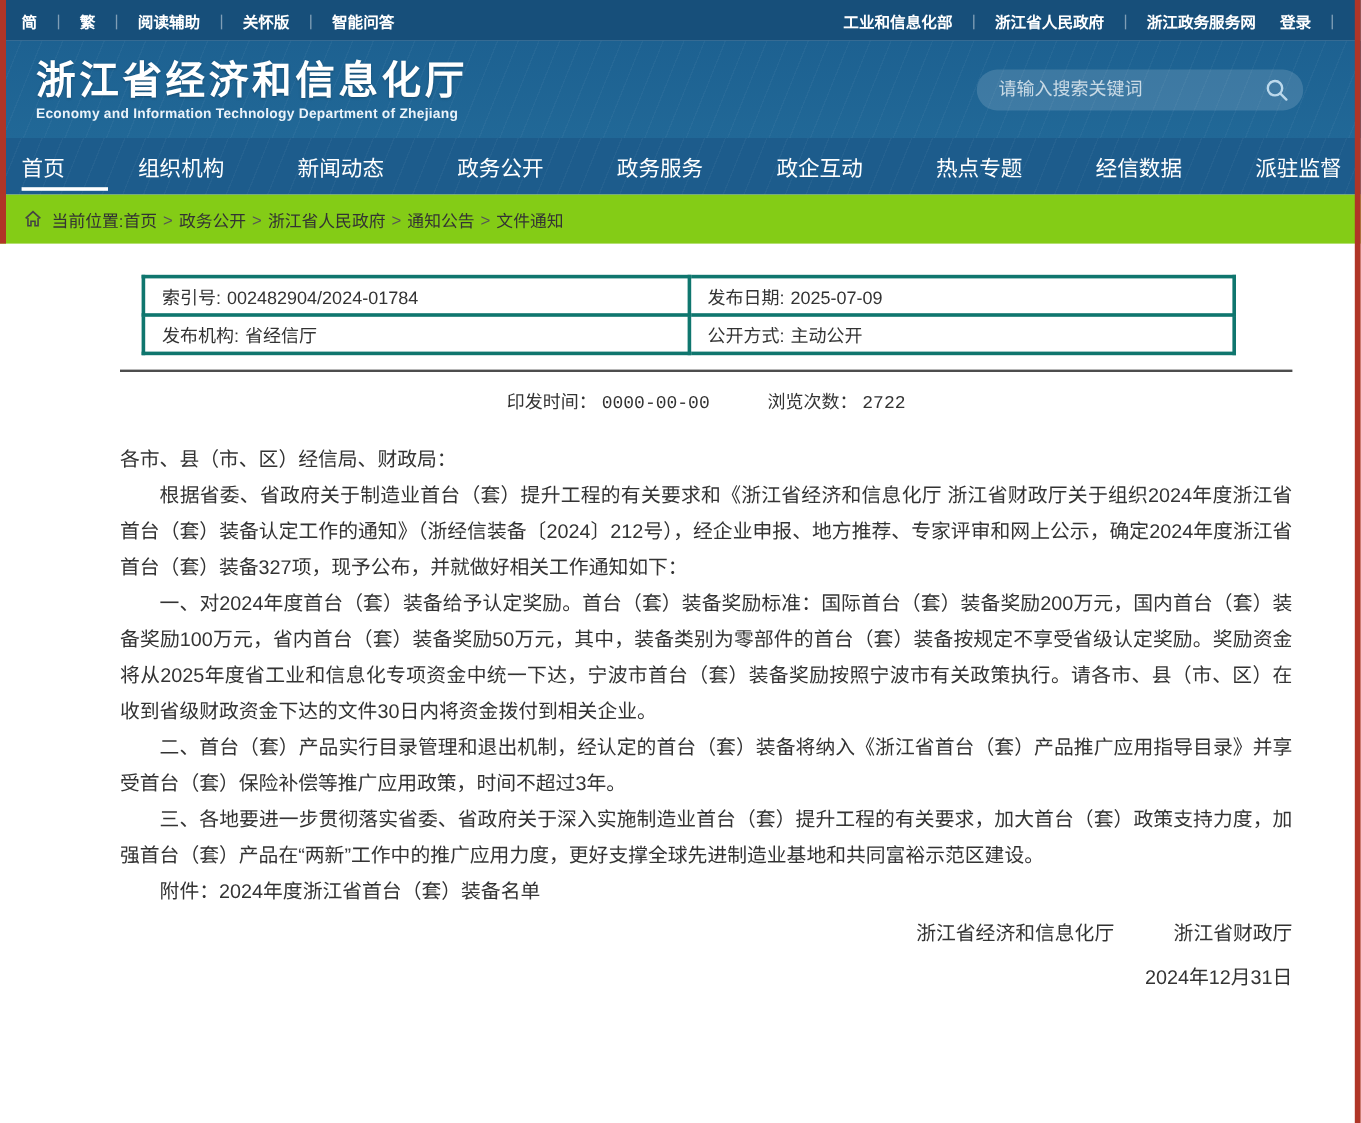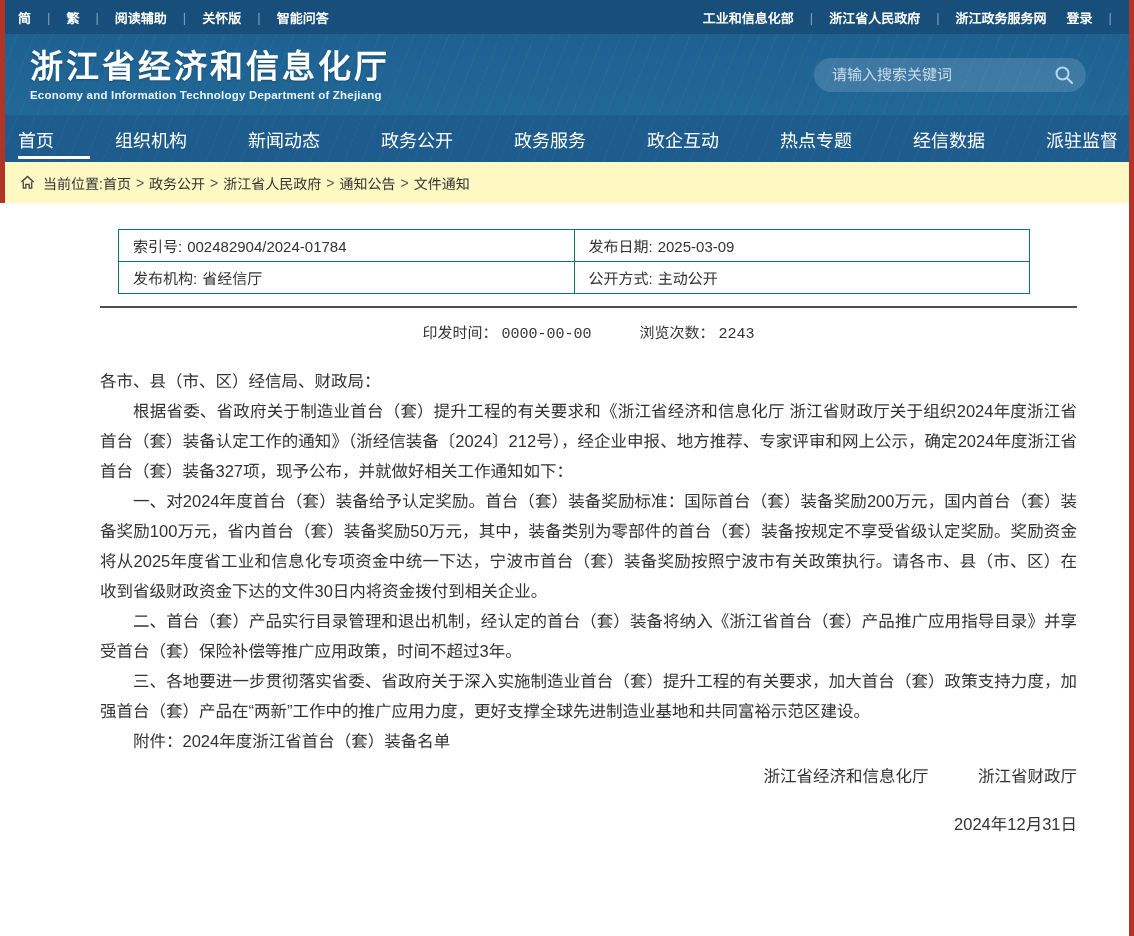--- a/index.html
+++ b/index.html
@@ -95,42 +95,42 @@
     content: "";
     position: absolute;
     left: 0; bottom: 4px;
     width: 72px; height: 3px;
     background: #ffffff;
   }
 
   
   .breadcrumb-bar {
     height: 41px;
-    background: #fef9c3;
+    background: #84cc16;
     display: flex;
     align-items: center;
     padding: 0 20px;
     font-size: 14px;
     color: #333;
   }
   .home-icon { margin-right: 8px; display: inline-flex; }
   .crumb { color: #333; text-decoration: none; cursor: pointer; }
   .crumb-sep { margin: 0 5px; color: #555; }
 
   
   .content { padding: 26px 57px 0 100px; }
   .meta-table {
     width: 912px;
     margin-left: 18px;
     border-collapse: collapse;
     font-size: 15px;
     color: #333;
   }
   .meta-table td {
-    border: 1px solid #0f766e;
+    border: 3px solid #0f766e;
     height: 32px;
     padding: 0 0 0 14px;
     width: 50%;
   }
   .meta-table .lbl { margin-right: 5px; }
 
   .doc-title {
     margin-top: 18px;
     font-size: 23px;
     line-height: 40px;
@@ -156,21 +156,21 @@
     margin-top: 23px;
     font-size: 16.5px;
     line-height: 30px;
     color: #333;
     text-align: justify;
   }
   .doc-body p { text-indent: 2em; }
   .doc-body p.noindent { text-indent: 0; }
 
   .sign-block { margin-top: 5px; text-align: right; font-size: 16.5px; line-height: 30px; color: #333; }
-  .sign-block .date-line { margin-top: 18px; }
+  .sign-block .date-line { margin-top: 7px; }
 </style>
 </head>
 <body>
 
 <div class="edge-strip left"></div>
 <div class="edge-strip right"></div>
 
 <div class="topbar">
   <div class="links">
     <a>简</a>
@@ -244,39 +244,39 @@
 
 <main class="content">
 
   <table class="meta-table">
     <tbody>
       <tr>
         <td>
           <span class="lbl">索引号:</span><span>002482904/2024-01784</span>
         </td>
         <td>
-          <span class="lbl">发布日期:</span><span>2025-03-09</span>
+          <span class="lbl">发布日期:</span><span>2025-07-09</span>
         </td>
       </tr>
       <tr>
         <td>
           <span class="lbl">发布机构:</span><span>省经信厅</span>
         </td>
         <td>
           <span class="lbl">公开方式:</span><span>主动公开</span>
         </td>
       </tr>
     </tbody>
   </table>
 
   <hr class="title-rule">
 
   <div class="doc-meta">
     <span class="pair"><span class="lbl">印发时间：</span><span>0000-00-00</span></span>
-    <span class="pair"><span class="lbl">浏览次数：</span><span>2243</span></span>
+    <span class="pair"><span class="lbl">浏览次数：</span><span>2722</span></span>
   </div>
 
   <div class="doc-body">
     <p class="noindent">各市、县（市、区）经信局、财政局：</p>
     <p>根据省委、省政府关于制造业首台（套）提升工程的有关要求和《浙江省经济和信息化厅 浙江省财政厅关于组织2024年度浙江省首台（套）装备认定工作的通知》（浙经信装备〔2024〕212号），经企业申报、地方推荐、专家评审和网上公示，确定2024年度浙江省首台（套）装备327项，现予公布，并就做好相关工作通知如下：</p>
     <p>一、对2024年度首台（套）装备给予认定奖励。首台（套）装备奖励标准：国际首台（套）装备奖励200万元，国内首台（套）装备奖励100万元，省内首台（套）装备奖励50万元，其中，装备类别为零部件的首台（套）装备按规定不享受省级认定奖励。奖励资金将从2025年度省工业和信息化专项资金中统一下达，宁波市首台（套）装备奖励按照宁波市有关政策执行。请各市、县（市、区）在收到省级财政资金下达的文件30日内将资金拨付到相关企业。</p>
     <p>二、首台（套）产品实行目录管理和退出机制，经认定的首台（套）装备将纳入《浙江省首台（套）产品推广应用指导目录》并享受首台（套）保险补偿等推广应用政策，时间不超过3年。</p>
     <p>三、各地要进一步贯彻落实省委、省政府关于深入实施制造业首台（套）提升工程的有关要求，加大首台（套）政策支持力度，加强首台（套）产品在“两新”工作中的推广应用力度，更好支撑全球先进制造业基地和共同富裕示范区建设。</p>
     <p>附件：2024年度浙江省首台（套）装备名单</p>
   </div>

